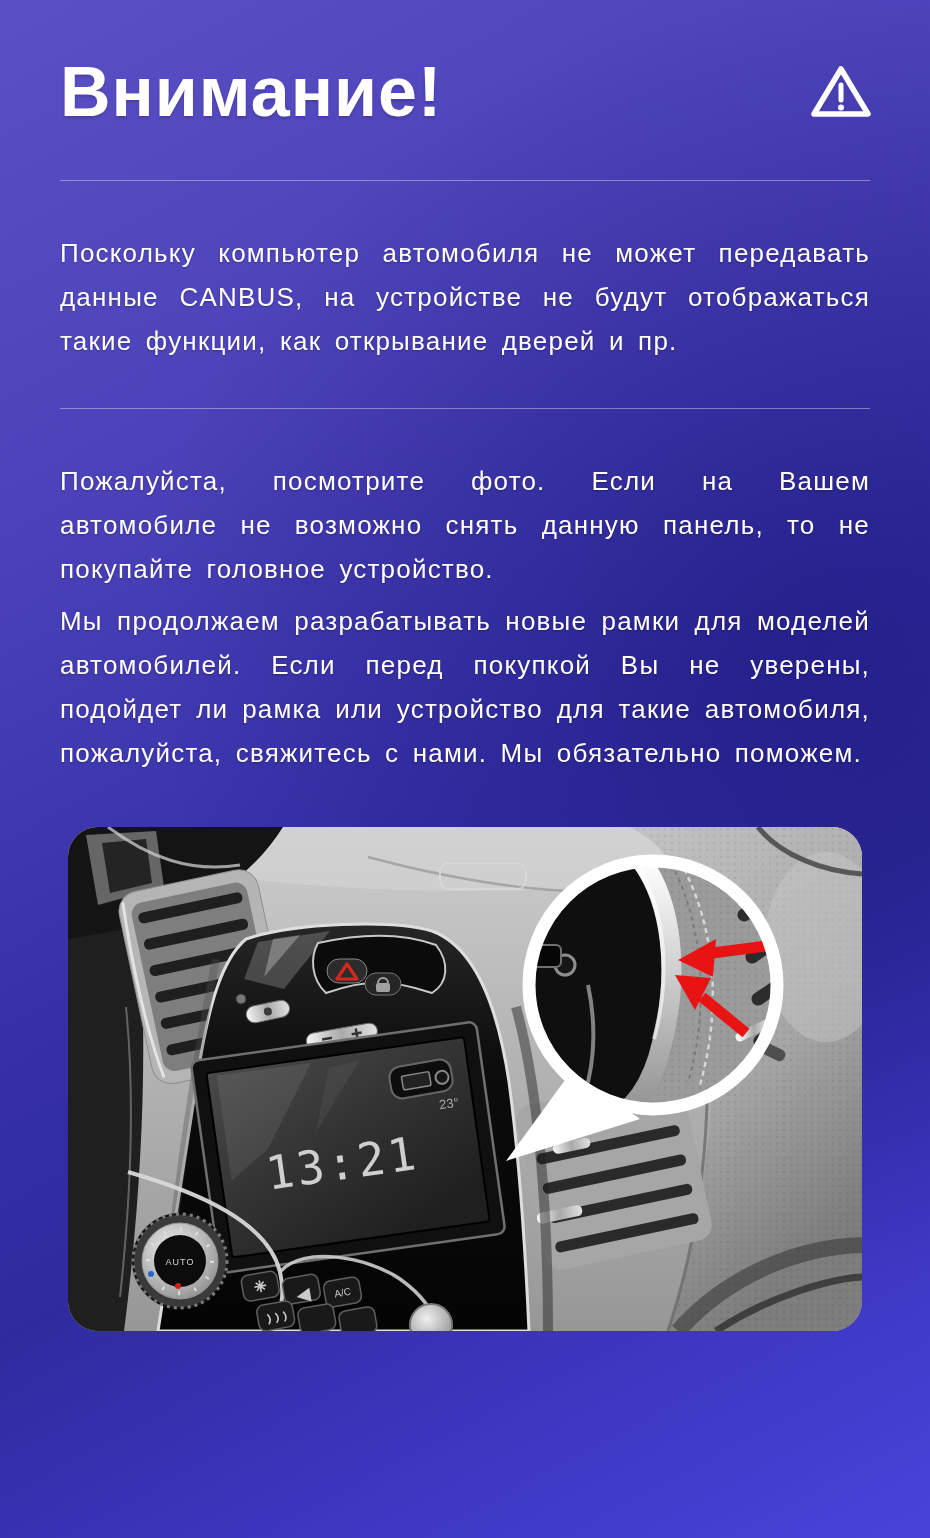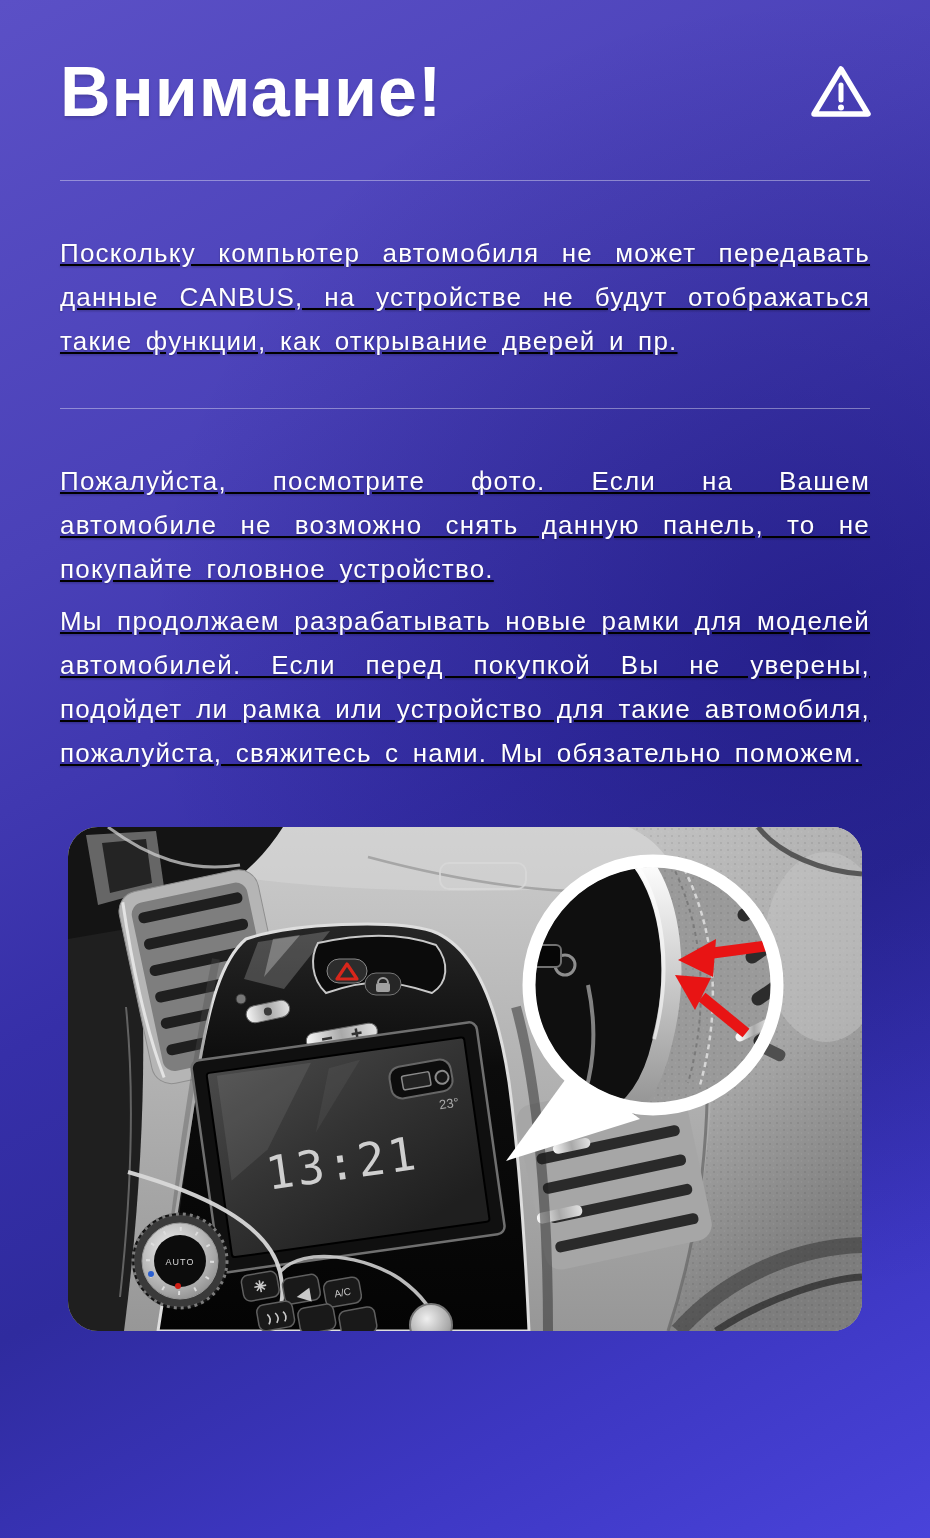--- a/index.html
+++ b/index.html
@@ -12,21 +12,21 @@
     overflow:hidden;
   }
   .page{position:relative;width:930px;height:1538px;}
   .hdr{display:flex;justify-content:space-between;align-items:flex-start;padding:60px 58px 0 60px;height:64px;}
   .title{margin:0;font-size:70px;line-height:64px;font-weight:700;color:#fff;letter-spacing:1px;
     text-shadow:0 2px 3px rgba(0,0,0,.18);}
   .warn-ic{margin-top:4px;}
   .divider{height:1px;margin:0 60px;background:rgba(255,255,255,0.38);}
   .div-top{margin-top:56px;}
   .div-mid{margin-top:45px;}
-  .sec{padding:0 60px;text-decoration:underline;}
+  .sec{padding:0 60px;}
   .body-text{
     margin:50px 0 0 0;
     color:#fff;font-size:26px;line-height:44px;
     letter-spacing:1.2px;word-spacing:5px;
     text-align:justify;
     text-shadow:0 1px 2px rgba(0,0,0,.28);
   }
   .body-text + .body-text{margin-top:8px;}
   .photo{
     margin:52px 68px 0 68px;width:794px;height:504px;

